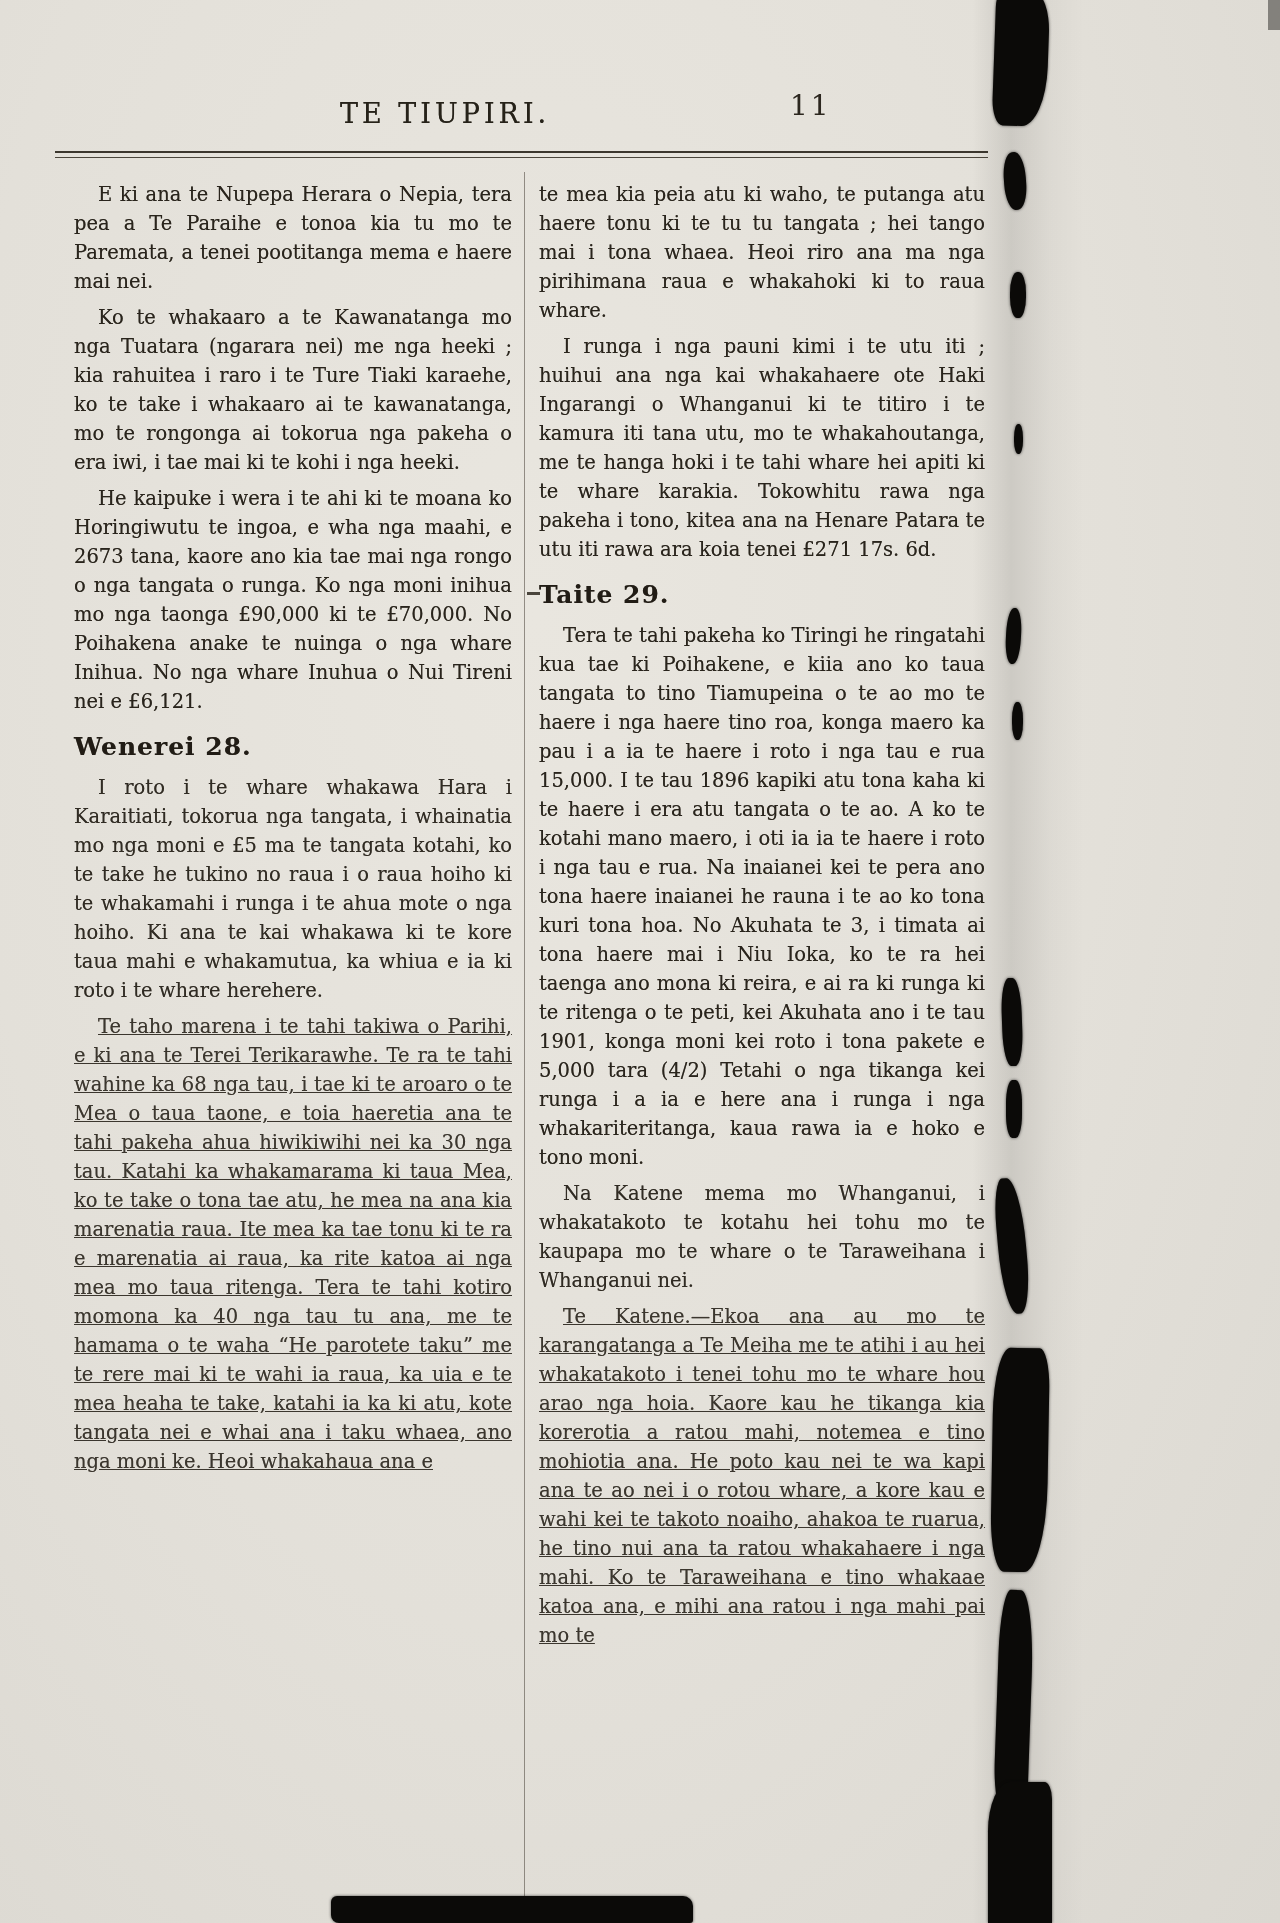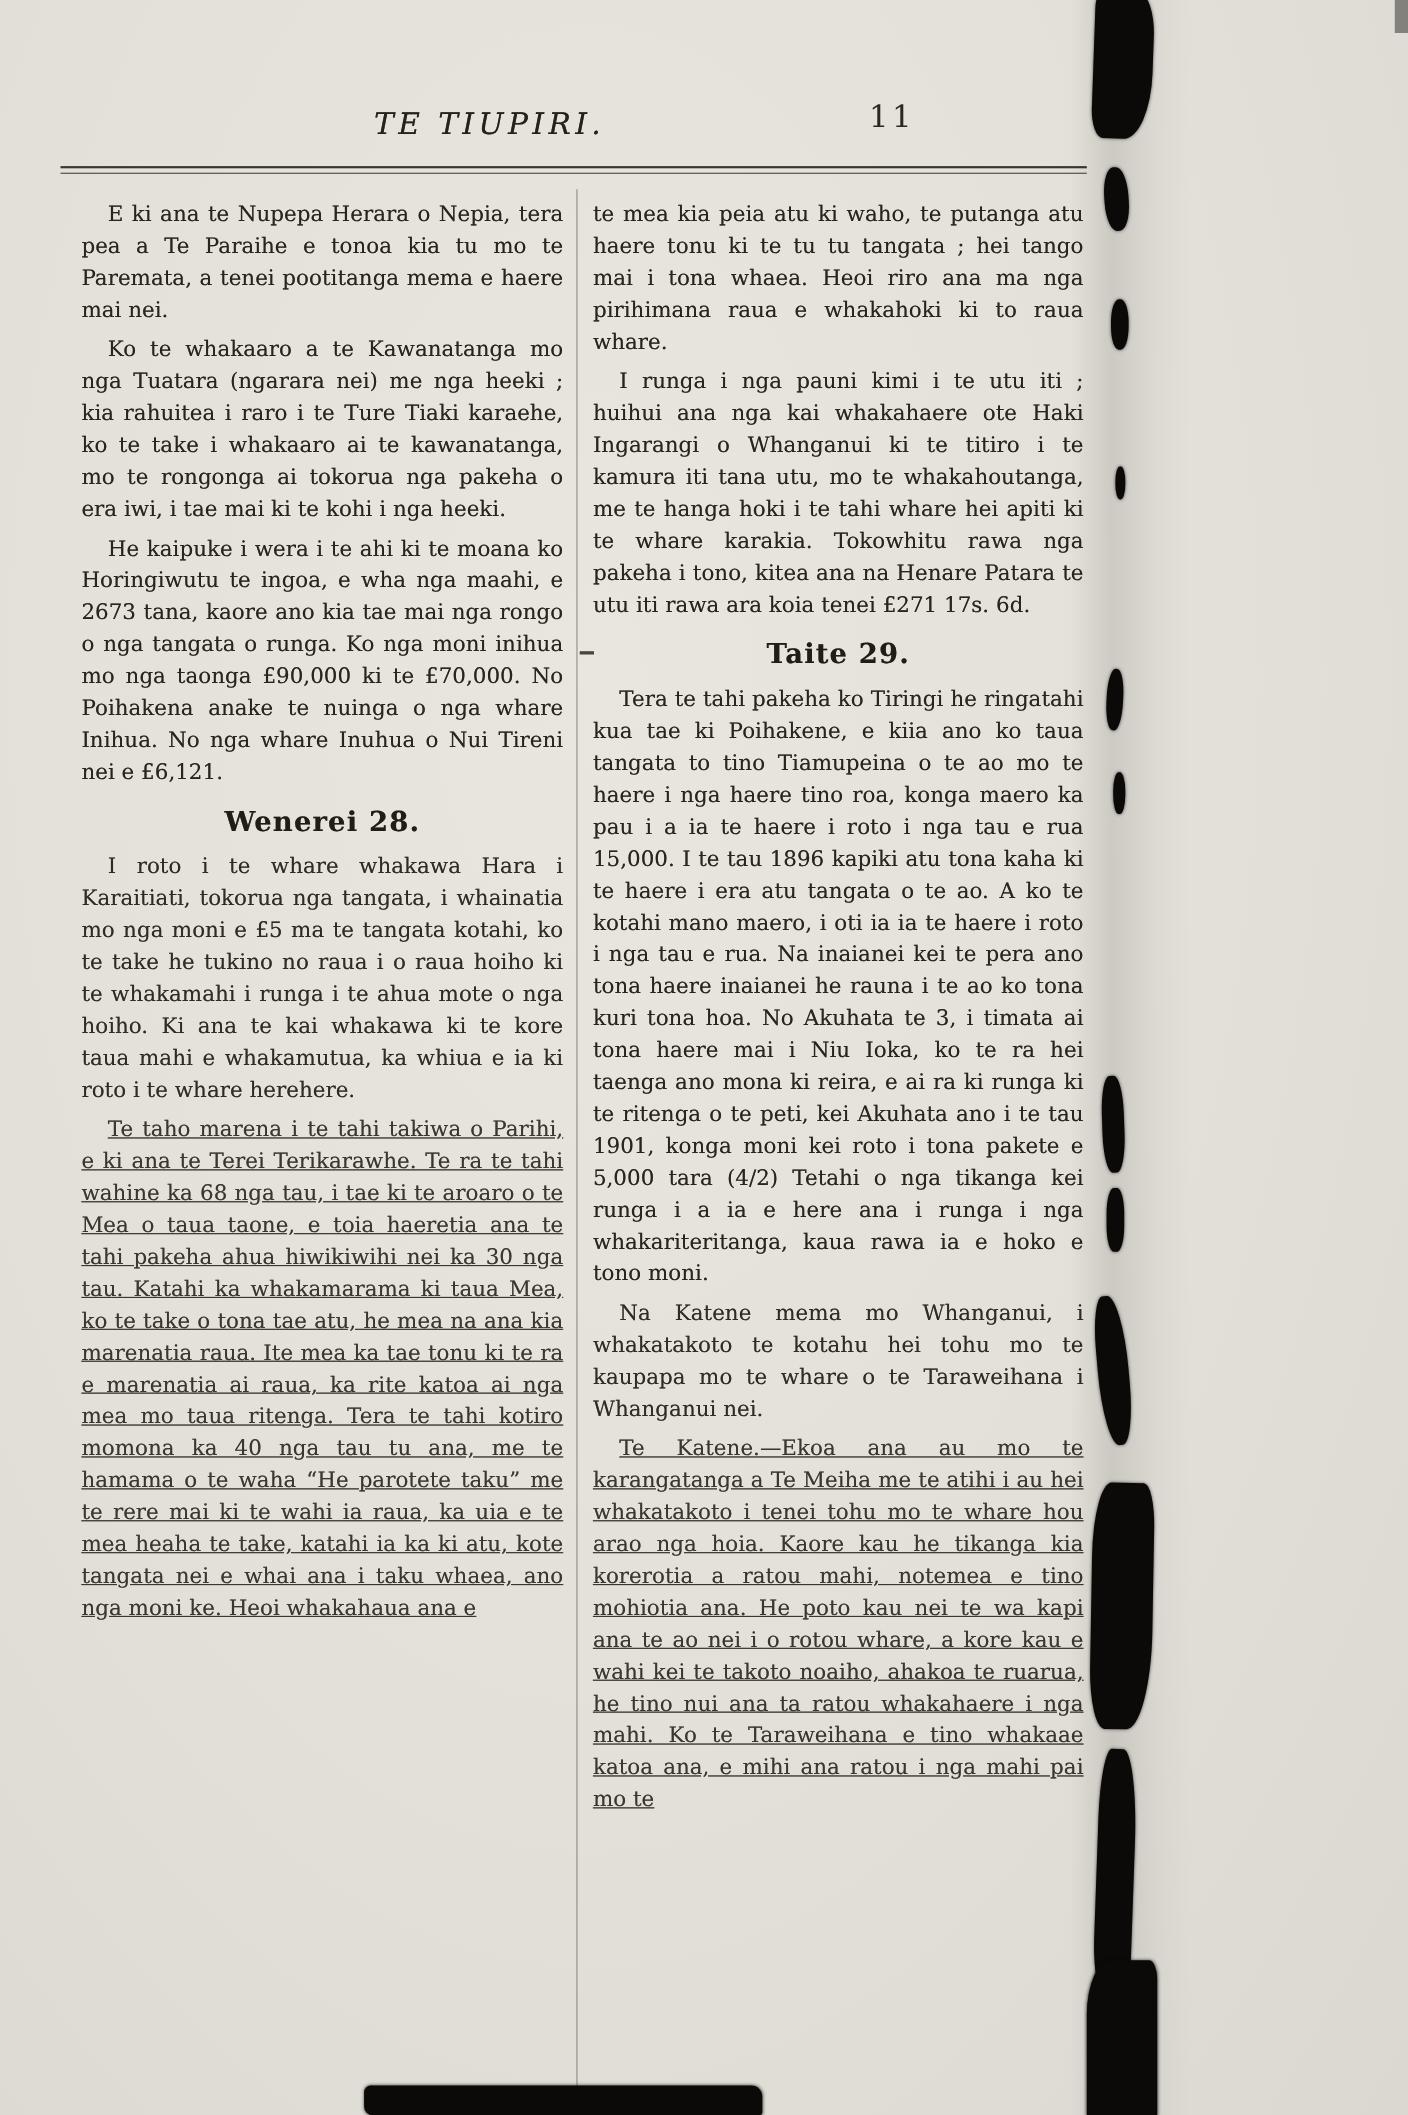--- a/index.html
+++ b/index.html
@@ -9,42 +9,41 @@
     margin:0 auto;
     background: radial-gradient(ellipse at 42% 32%, #e9e6df 0%, #e3e0d9 55%, #dbd8d1 100%);
     font-family:"DejaVu Serif","Liberation Serif",serif;
     color:#29241c;
     overflow:hidden;
   }
   .masthead-title {
     position:absolute; left:340px; top:98px;
     font-size:27px; letter-spacing:4px; color:#262219;
     text-shadow:0 0 0.5px rgba(38,34,25,.7);
-    font-style:italic;
   }
   .page-number {
     position:absolute; left:755px; top:89px;
     font-size:28px; letter-spacing:3px; color:#2c271f;margin-left:35px;
   }
   .header-rule {
     position:absolute; left:55px; top:151px; width:933px; height:4px;
     border-top:2.5px solid #3c372e; border-bottom:1px solid #4a453b;
   }
   .col {
     position:absolute; top:180px;
     font-size:19.5px; line-height:29px;
     text-align:justify;
     text-shadow:0 0 0.4px rgba(40,34,26,.55);
   }
   .col-left  { left:74px;  width:438px; }
   .col-right { left:539px; width:446px; }
   .col p { margin:0 0 7px 0; text-indent:24px; }
   .col p.no-indent { text-indent:0; }
   .day-heading {
-    text-align:center; font-weight:bold; font-size:25px;
+    text-align:left; font-weight:bold; font-size:25px;
     letter-spacing:1px; margin:16px 0 12px 0; text-indent:0;
     color:#211c15;
   }
   .p-faded { filter:blur(0.45px); opacity:0.9;text-decoration:underline; }
   .p-soft  { filter:blur(0.25px); opacity:0.96; }
   .col-divider {
     position:absolute; left:524px; top:172px; width:1px; height:1740px;
     background:rgba(72,66,56,0.55);
   }
   .edge-shade {

